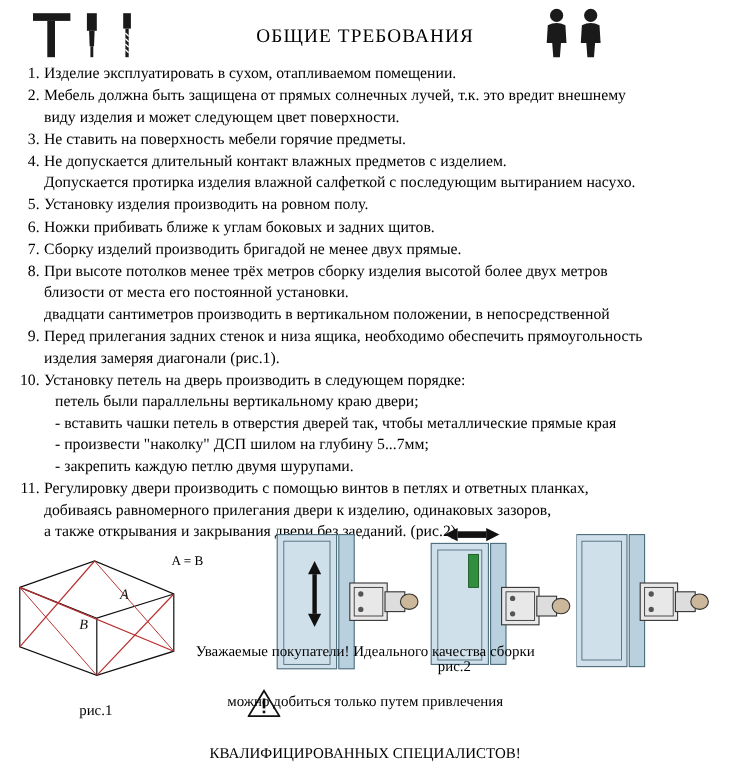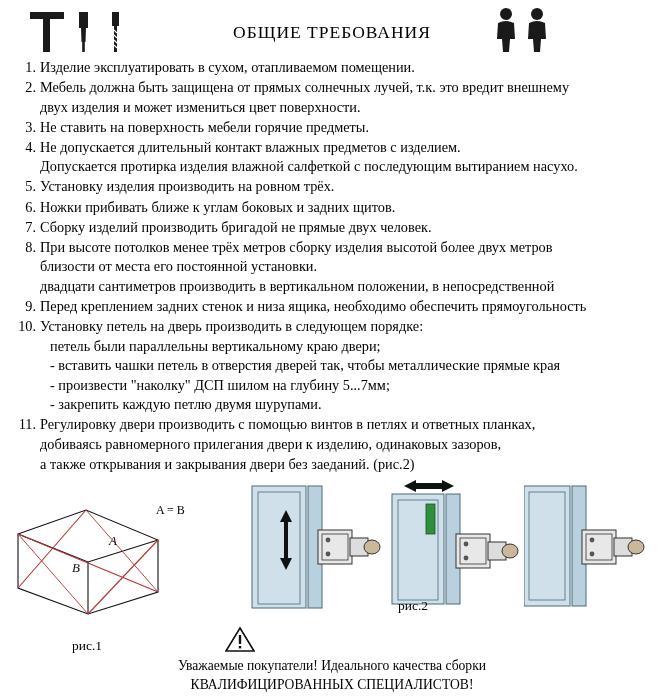--- a/index.html
+++ b/index.html
@@ -106,20 +106,21 @@
     position: absolute;
     left: 0;
     right: 0;
     bottom: 6px;
     text-align: center;
     font-size: 13.6px;
     line-height: 1.35;
   }
   .warning .wline {
     display: block;
+    margin-top: 28px;
   }
   .warn-tri {
     position: absolute;
     left: 225px;
     bottom: 48px;
   }
 
   svg { display: block; }
   .abs { position: absolute; }
 </style>
@@ -163,59 +164,60 @@
   <div class="rules">
 
     <div class="rule">
       <span class="num">1.</span>
       <span class="body">Изделие эксплуатировать в сухом, отапливаемом помещении.</span>
     </div>
 
     <div class="rule">
       <span class="num">2.</span>
       <span class="body">Мебель должна быть защищена от прямых солнечных лучей, т.к. это вредит внешнему</span>
-      <span class="cont">двух изделия и может измениться цвет поверхности.</span>
+      <span class="cont">виду изделия и может следующем цвет поверхности.</span>
     </div>
 
     <div class="rule">
       <span class="num">3.</span>
       <span class="body">Не ставить на поверхность мебели горячие предметы.</span>
     </div>
 
     <div class="rule">
       <span class="num">4.</span>
       <span class="body">Не допускается длительный контакт влажных предметов с изделием.</span>
       <span class="cont">Допускается протирка изделия влажной салфеткой с последующим вытиранием насухо.</span>
     </div>
 
     <div class="rule">
       <span class="num">5.</span>
-      <span class="body">Установку изделия производить на ровном трёх.</span>
+      <span class="body">Установку изделия производить на ровном полу.</span>
     </div>
 
     <div class="rule">
       <span class="num">6.</span>
       <span class="body">Ножки прибивать ближе к углам боковых и задних щитов.</span>
     </div>
 
     <div class="rule">
       <span class="num">7.</span>
-      <span class="body">Сборку изделий производить бригадой не прямые двух человек.</span>
+      <span class="body">Сборку изделий производить бригадой не менее двух прямые.</span>
     </div>
 
     <div class="rule">
       <span class="num">8.</span>
       <span class="body">При высоте потолков менее трёх метров сборку изделия высотой более двух метров</span>
       <span class="cont">близости от места его постоянной установки.</span>
       <span class="cont">двадцати сантиметров производить в вертикальном положении, в непосредственной</span>
     </div>
 
     <div class="rule">
       <span class="num">9.</span>
-      <span class="body">Перед креплением задних стенок и низа ящика, необходимо обеспечить прямоугольность</span>
+      <span class="body">Перед прилегания задних стенок и низа ящика, необходимо обеспечить прямоугольность</span>
+      <span class="cont">изделия замеряя диагонали (рис.1).</span>
     </div>
 
     <div class="rule">
       <span class="num">10.</span>
       <span class="body">Установку петель на дверь производить в следующем порядке:</span>
       <span class="sub">   петель были параллельны вертикальному краю двери;</span>
       <span class="sub"> - вставить чашки петель в отверстия дверей так, чтобы металлические прямые края</span>
       <span class="sub"> - произвести "наколку" ДСП шилом на глубину 5...7мм;</span>
       <span class="sub"> - закрепить каждую петлю двумя шурупами.</span>
     </div>
@@ -314,16 +316,17 @@
   <div class="warn-tri">
     <svg width="30" height="26" viewBox="0 0 30 26">
       <polygon points="15,2 29,25 1,25" fill="none" stroke="#111" stroke-width="1.6"></polygon>
       <rect x="13.8" y="9" width="2.4" height="9" fill="#111"></rect>
       <rect x="13.8" y="20" width="2.4" height="2.4" fill="#111"></rect>
     </svg>
   </div>
 
   <div class="warning">
     <span class="wline">Уважаемые покупатели! Идеального качества сборки</span>
+    <span class="wline">можно добиться только путем привлечения</span>
     <span class="wline">КВАЛИФИЦИРОВАННЫХ СПЕЦИАЛИСТОВ!</span>
   </div>
 
 </div>
 
 </body></html>

